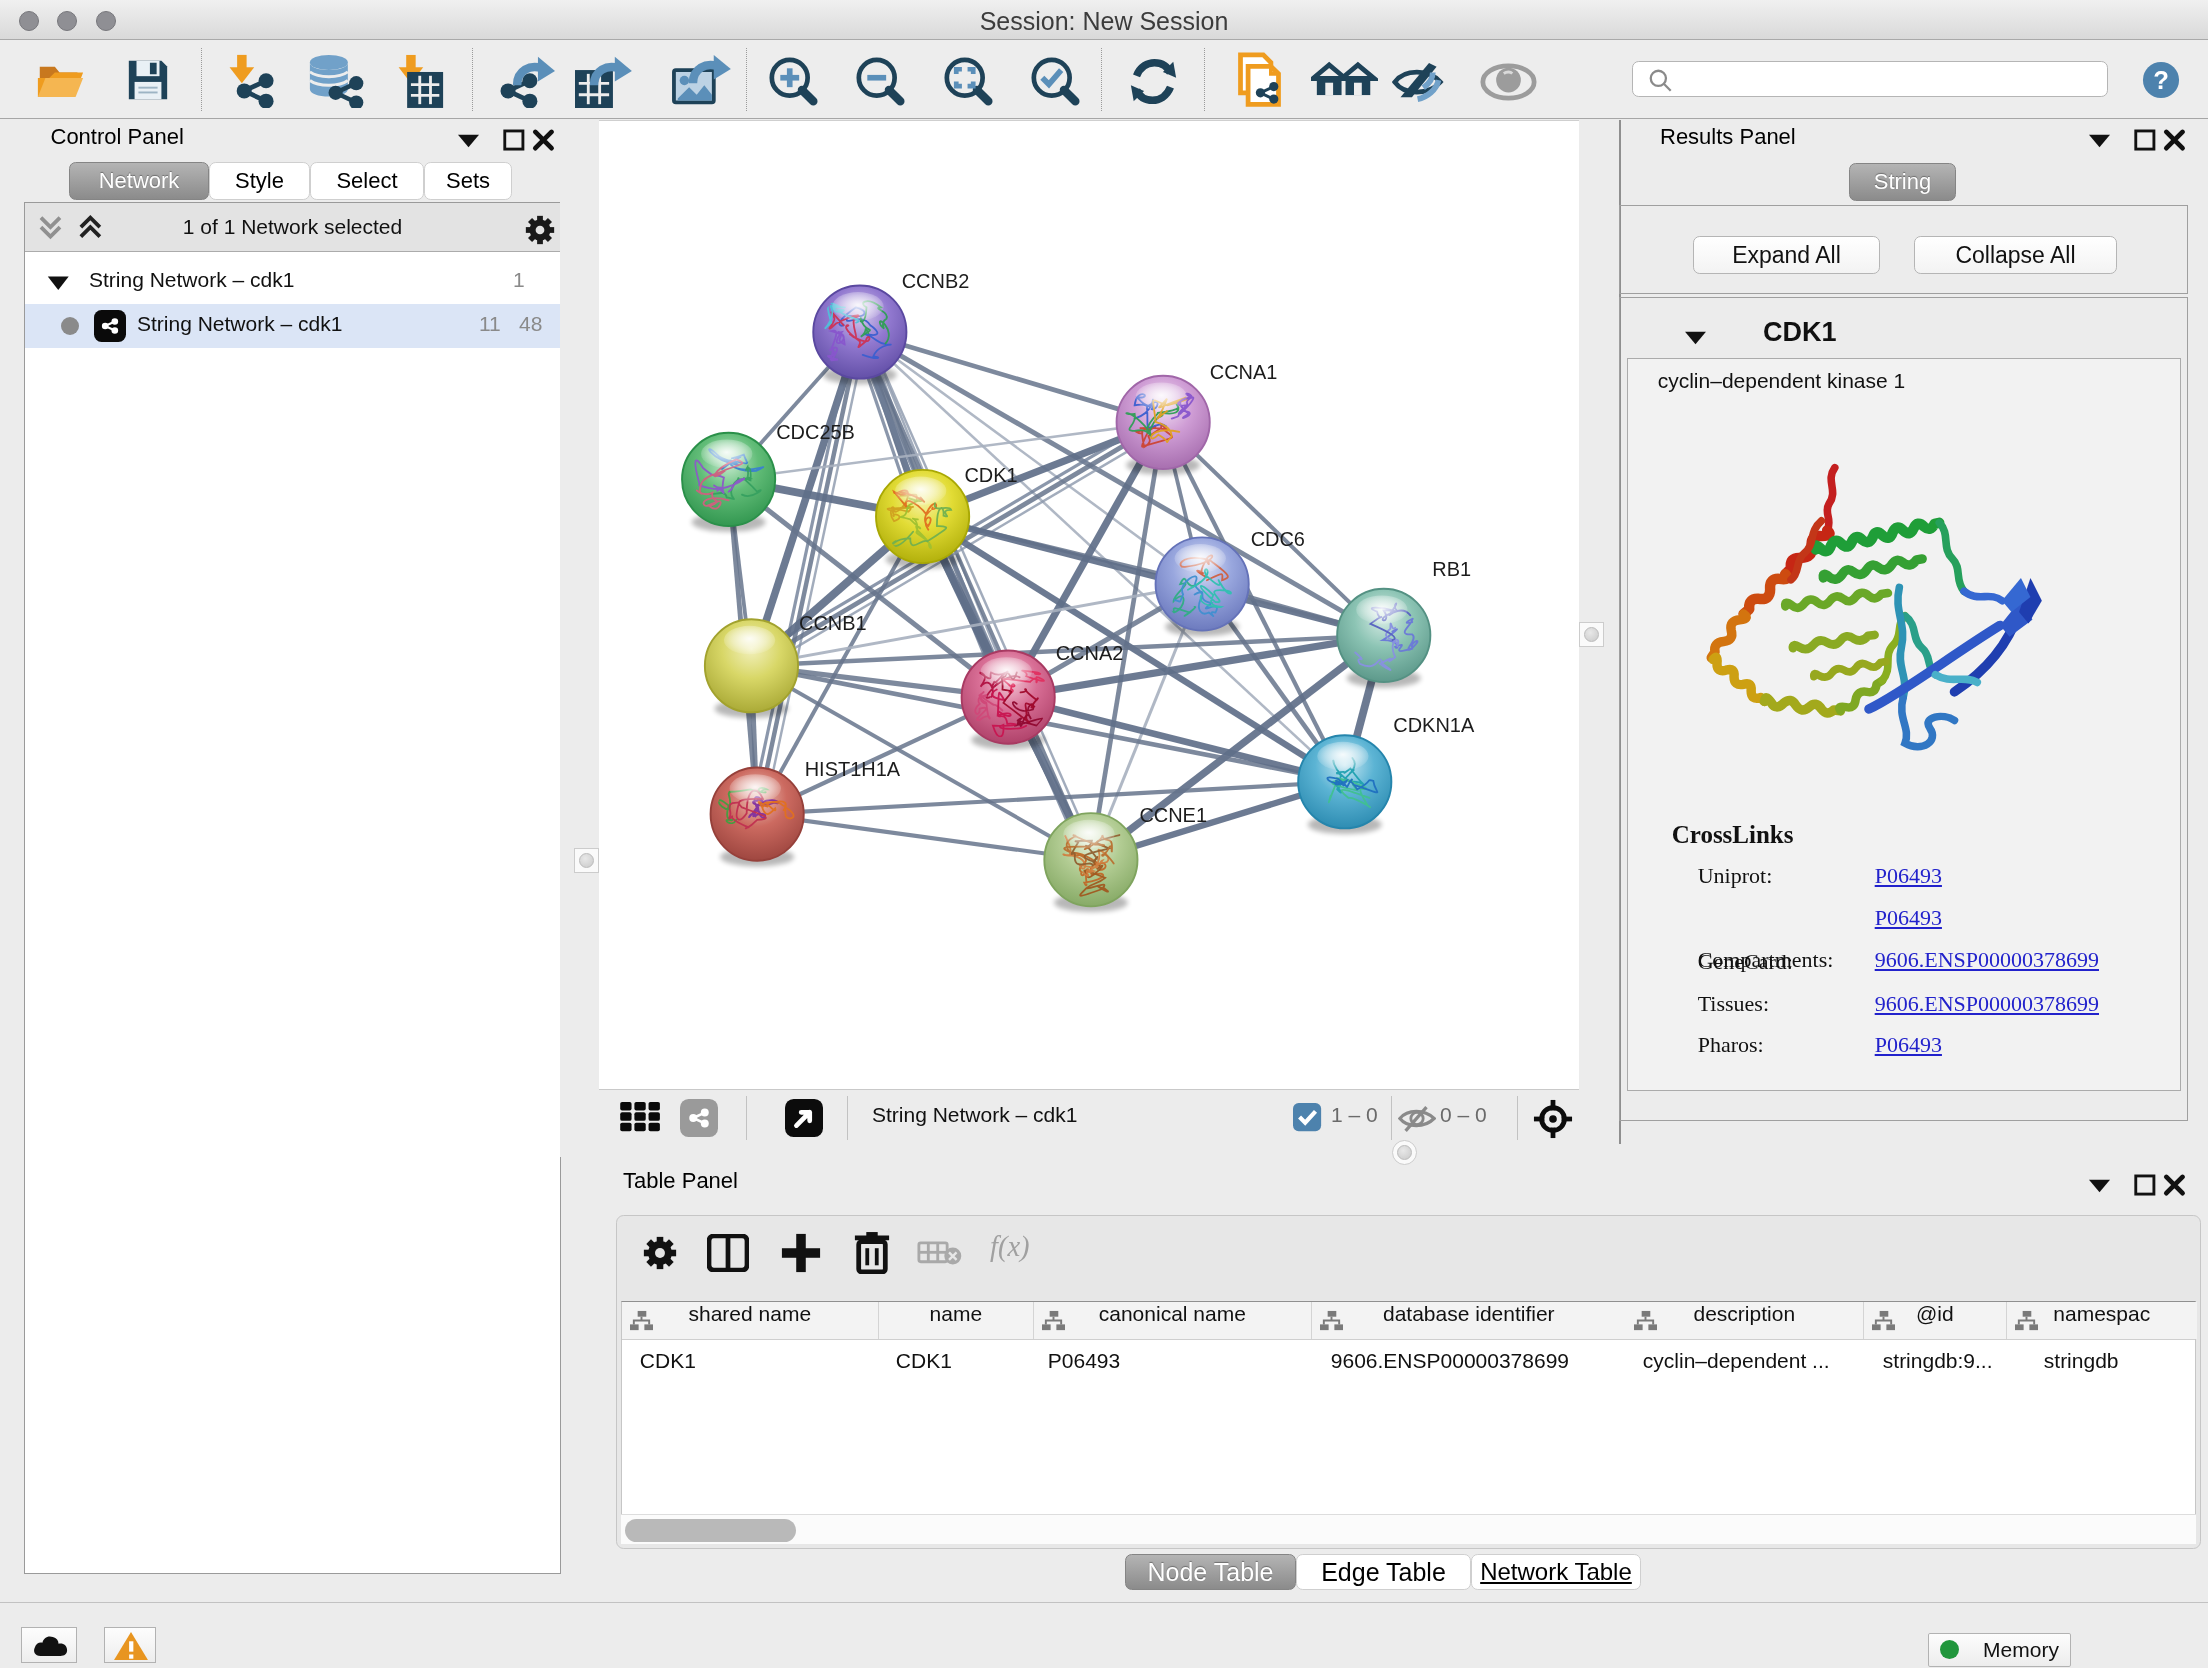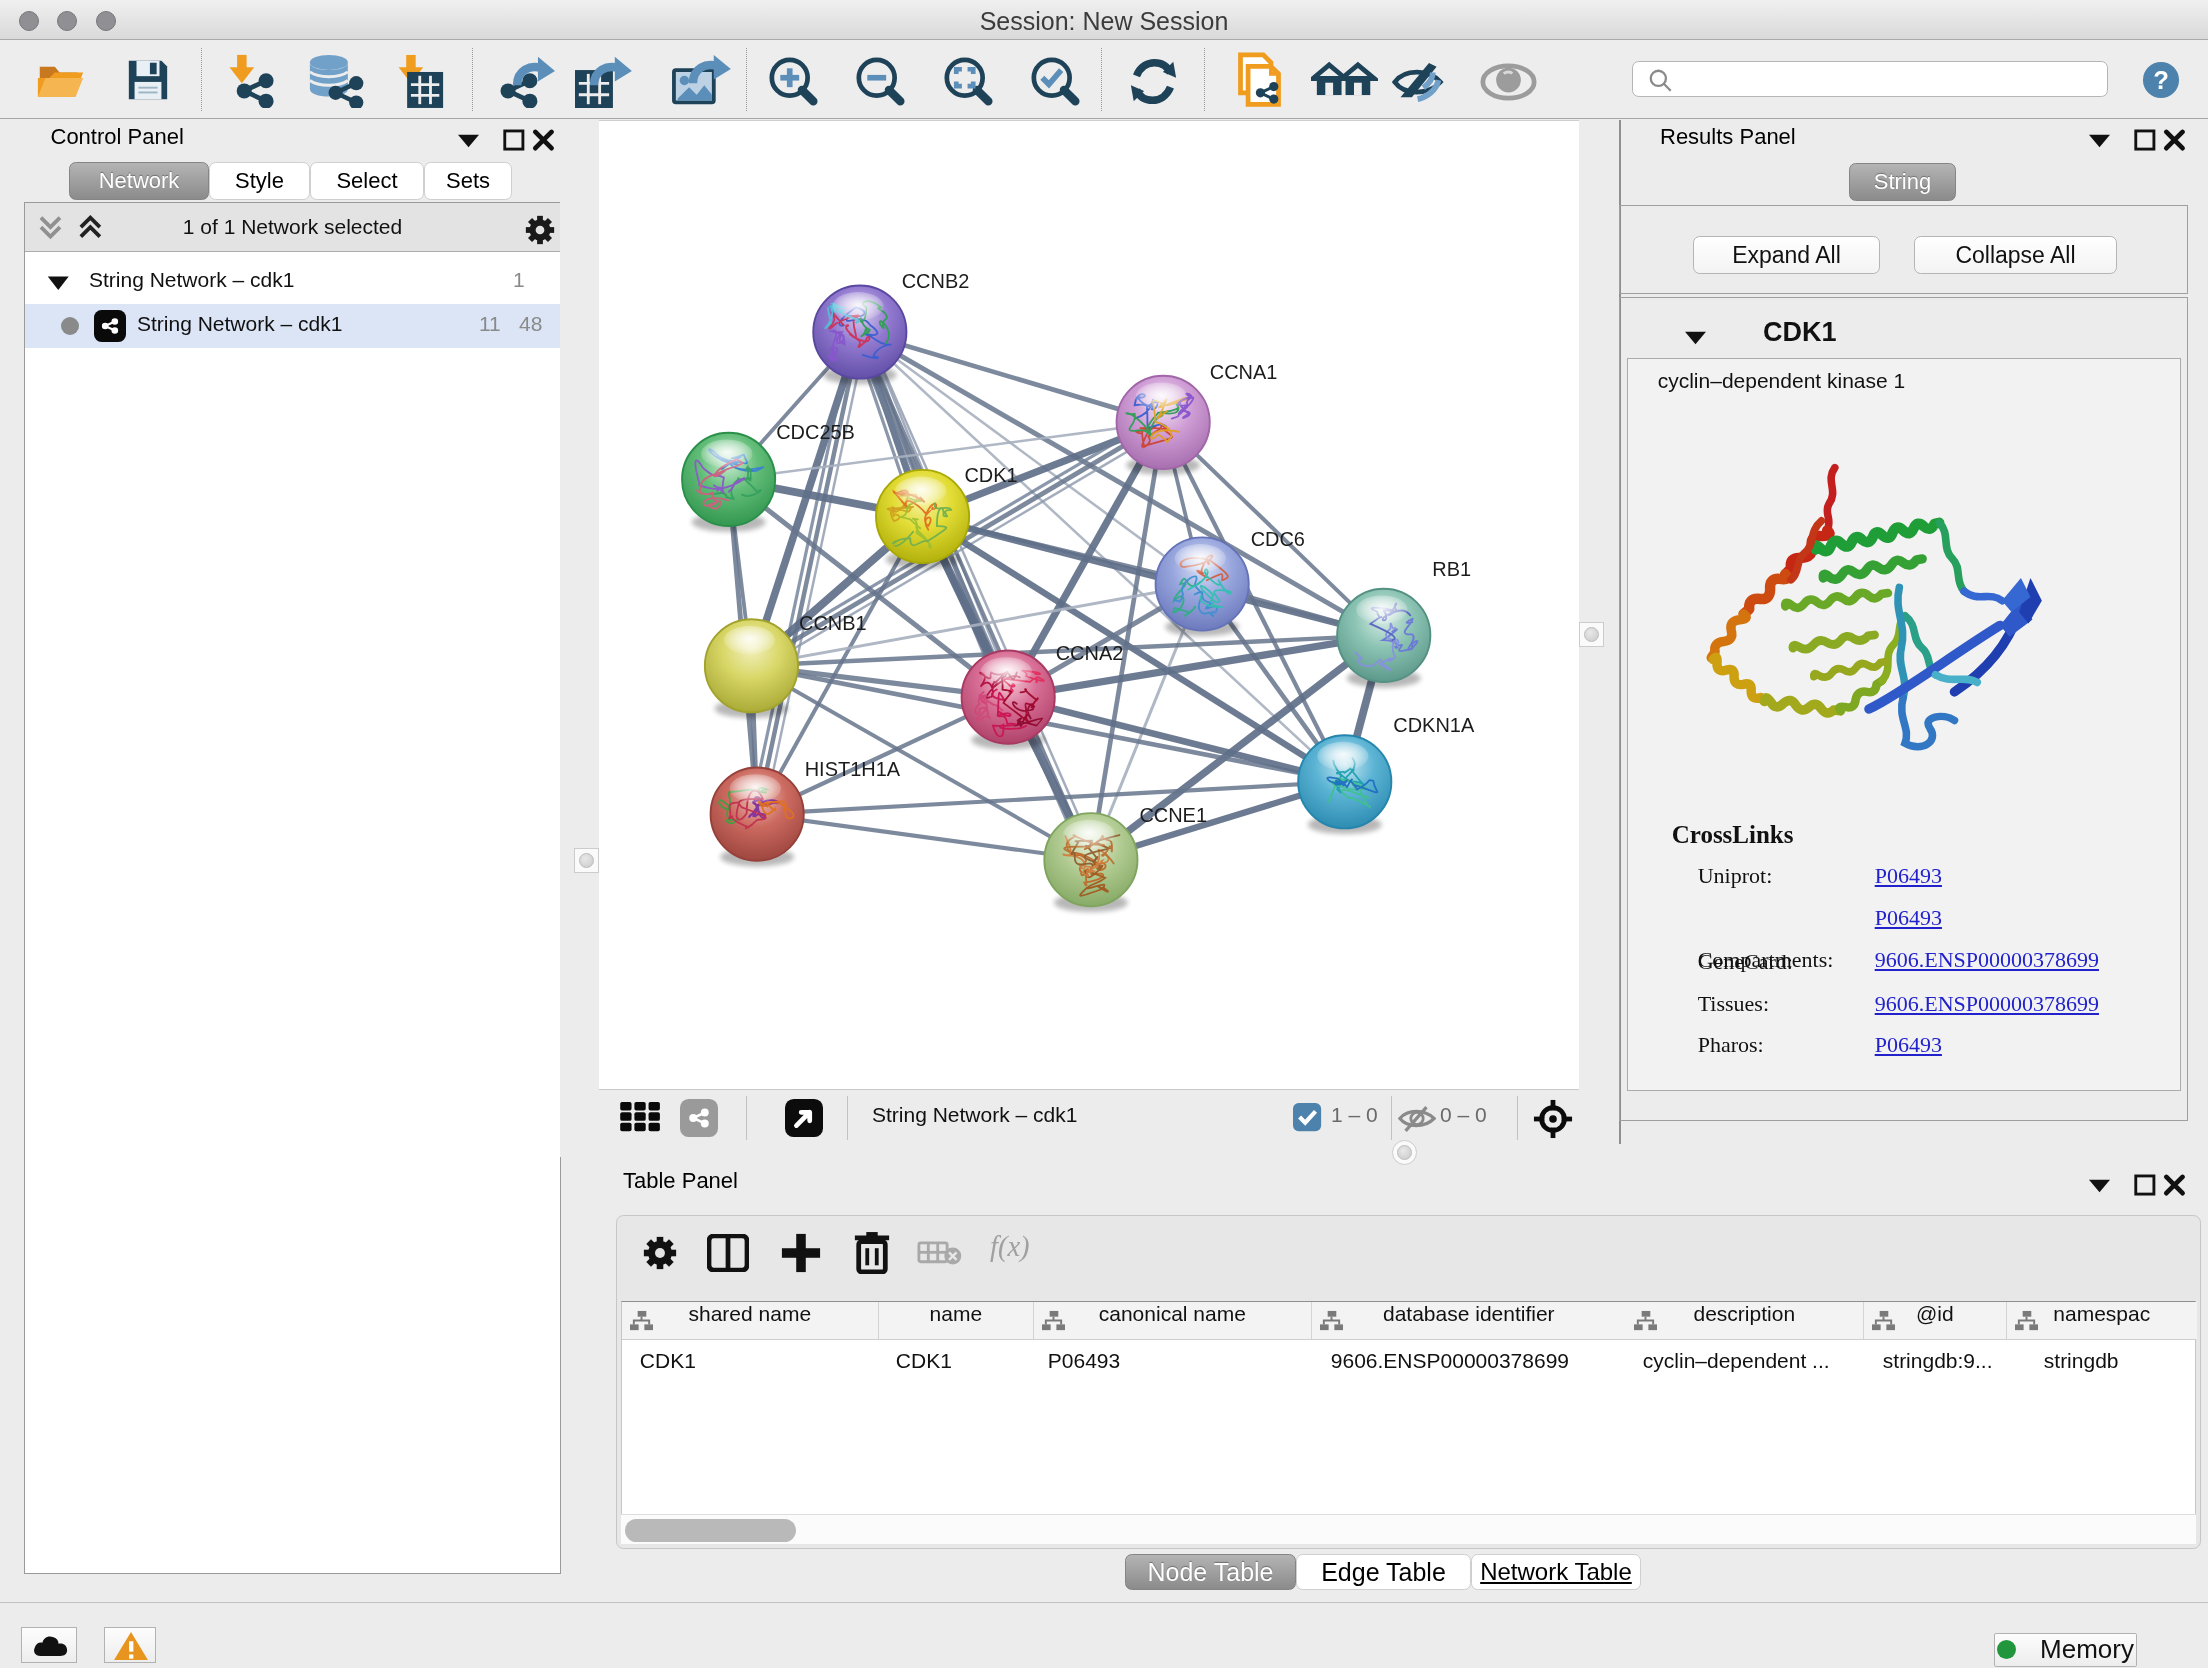--- a/index.html
+++ b/index.html
@@ -66,22 +66,22 @@
 .td { position:absolute; top:38px; height:42px; font-size:21px; display:flex; align-items:center; }
 #hscroll { position:absolute; left:3.8px; top:298px; width:1575px; height:30px; background:#fbfbfb;
   border-top:1px solid #ddd; }
 #hthumb { position:absolute; left:3.8px; top:3.8px; width:171px; height:23px; background:#b9b9b9;
   border-radius:11.4px; }
 
 #statusbar { left:0; top:1602px; width:2208px; height:67px; background:#ececec;
   border-top:1px solid #c2c2c2; }
 .sbtn { position:absolute; background:linear-gradient(#fdfdfd,#ededed);
   border:1px solid #b2b2b2; }
-#memory { left:1994px; top:29.5px; width:143px; height:34px; border-radius:1.9px;
-  font-size:26px; display:flex; align-items:center; justify-content:center; gap:24px;}
+#memory { left:1928px; top:29.5px; width:143px; height:34px; border-radius:1.9px;
+  font-size:21px; display:flex; align-items:center; justify-content:center; gap:24px;}
 .net-white { left:599px; top:120px; width:980px; height:969px; background:#fff;
   border-top:1px solid #cfcfcf; }
 </style>
 </head>
 <body>
 
 <div id="titlebar" class="abs">
   <span class="tl" style="left:19px"></span>
   <span class="tl" style="left:57px"></span>
   <span class="tl" style="left:96px"></span>

